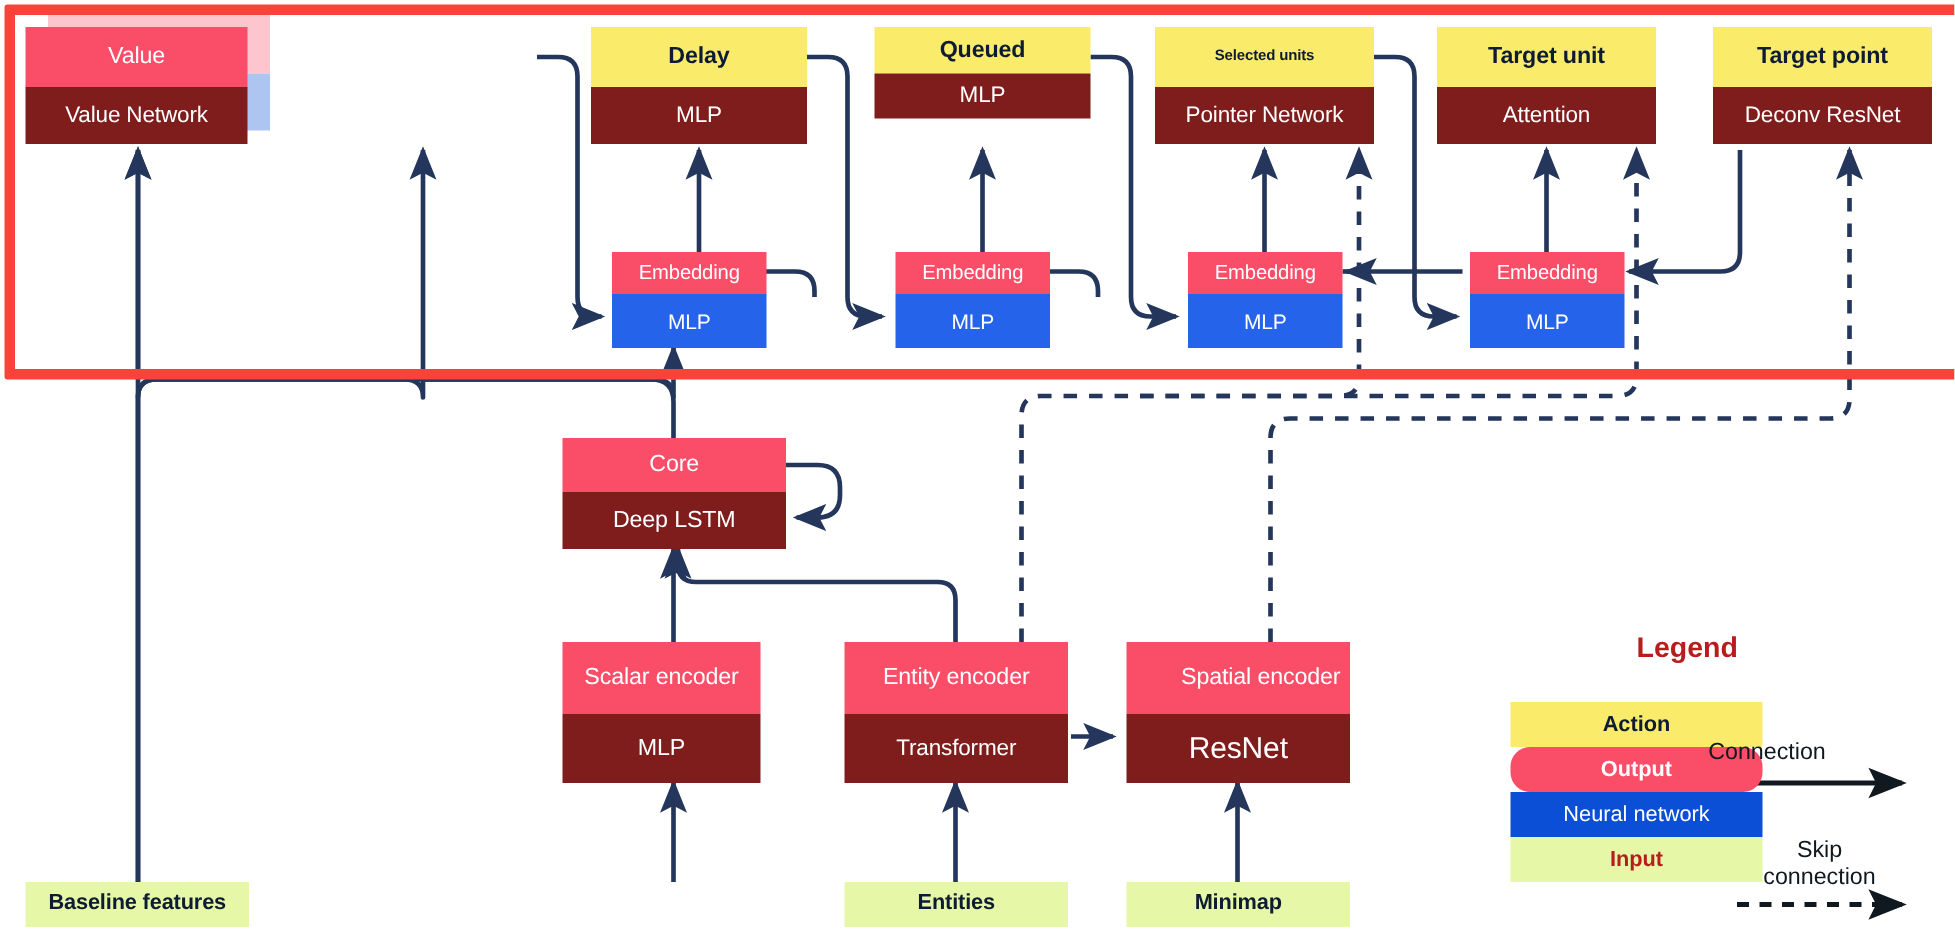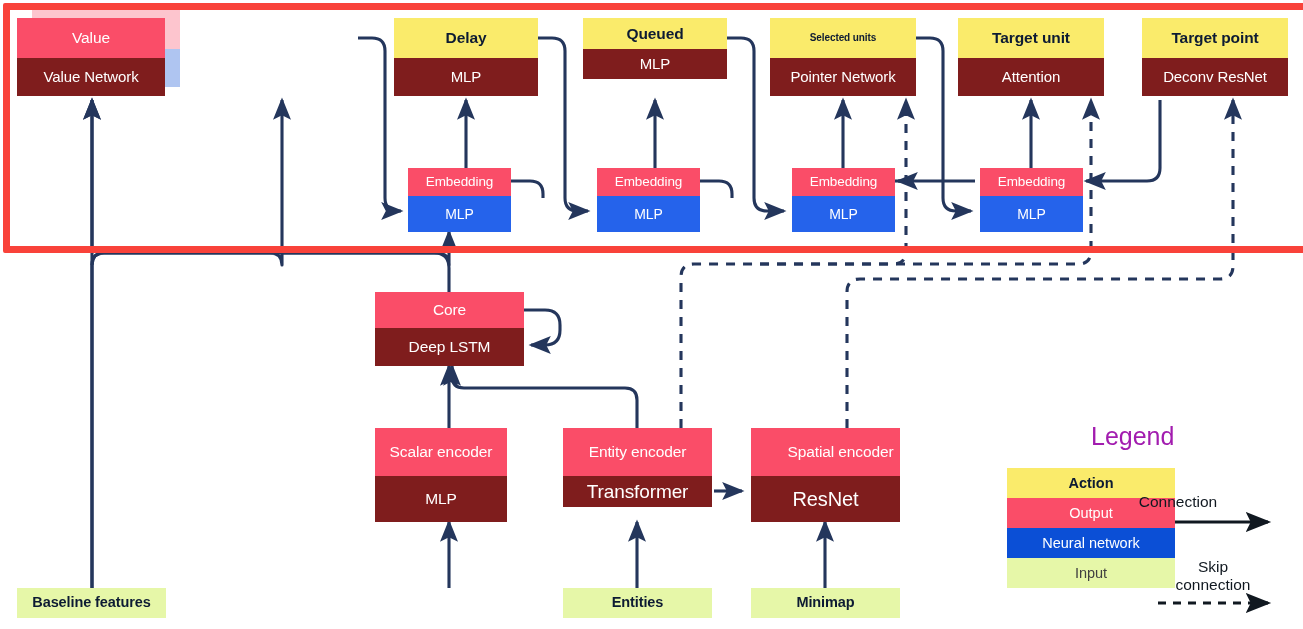--- a/index.html
+++ b/index.html
@@ -64,38 +64,38 @@
     border-radius:2px;
     pointer-events:none;
     background:transparent;
   }
 
   
   #legend{ position:absolute; z-index:4; }
   #legend-title{
     position:absolute;
     z-index:4;
-    color:#a21caf;
-    font-size:25px;
-    font-weight:400;
+    color:#b91c1c;
+    font-size:19px;
+    font-weight:700;
     white-space:nowrap;
   }
   .lg-row{
     width:168px;
     height:30px;
     display:flex;
     align-items:center;
     justify-content:center;
     font-size:14.5px;
     white-space:nowrap;
   }
   .lg-action{ background:#FAEB6B; color:#0d1b33; font-weight:700;}
-  .lg-output{ background:#FA4D68; color:#ffffff; font-weight:400;}
+  .lg-output{ background:#FA4D68; color:#ffffff; font-weight:700;border-radius:13px;}
   .lg-net{ background:#0B4FD6; color:#ffffff; font-weight:500;}
-  .lg-input{ background:#E6F7A8; color:#404040; font-weight:400;}
+  .lg-input{ background:#E6F7A8; color:#b91c1c; font-weight:700;}
 
   .lg-label{
     position:absolute;
     z-index:4;
     color:#101820;
     font-size:15.5px;
     font-weight:500;
     text-align:center;
     white-space:nowrap;
     line-height:1.15;
@@ -250,21 +250,21 @@
     <div class="seg net" style="height:38px; font-size:15.5px;">Deep LSTM</div>
   </div>
 
   <div class="node" style="left:375px; top:428px; width:132px; height:94px;">
     <div class="seg output" style="height:48px; font-size:15.5px;">Scalar encoder</div>
     <div class="seg net" style="height:46px; font-size:15.5px;">MLP</div>
   </div>
 
   <div class="node" style="left:563px; top:428px; width:149px; height:94px;border-radius:16px;">
     <div class="seg output" style="height:48px; font-size:15.5px;">Entity encoder</div>
-    <div class="seg net" style="height:31px; font-size:19px;">Transformer</div>
+    <div class="seg net" style="height:47px; font-size:15px;">Transformer</div>
   </div>
 
   <div class="node" style="left:751px; top:428px; width:149px; height:94px;">
     <div class="seg output" style="height:48px; font-size:15.5px;padding-left:30px;">Spatial encoder</div>
     <div class="seg net" style="height:46px; font-size:20px;">ResNet</div>
   </div>
 
   <div class="node" style="left:17px; top:588px; width:149px; height:30px;">
     <div class="seg input" style="height:30px; font-size:14.5px;">Baseline features</div>
   </div>

